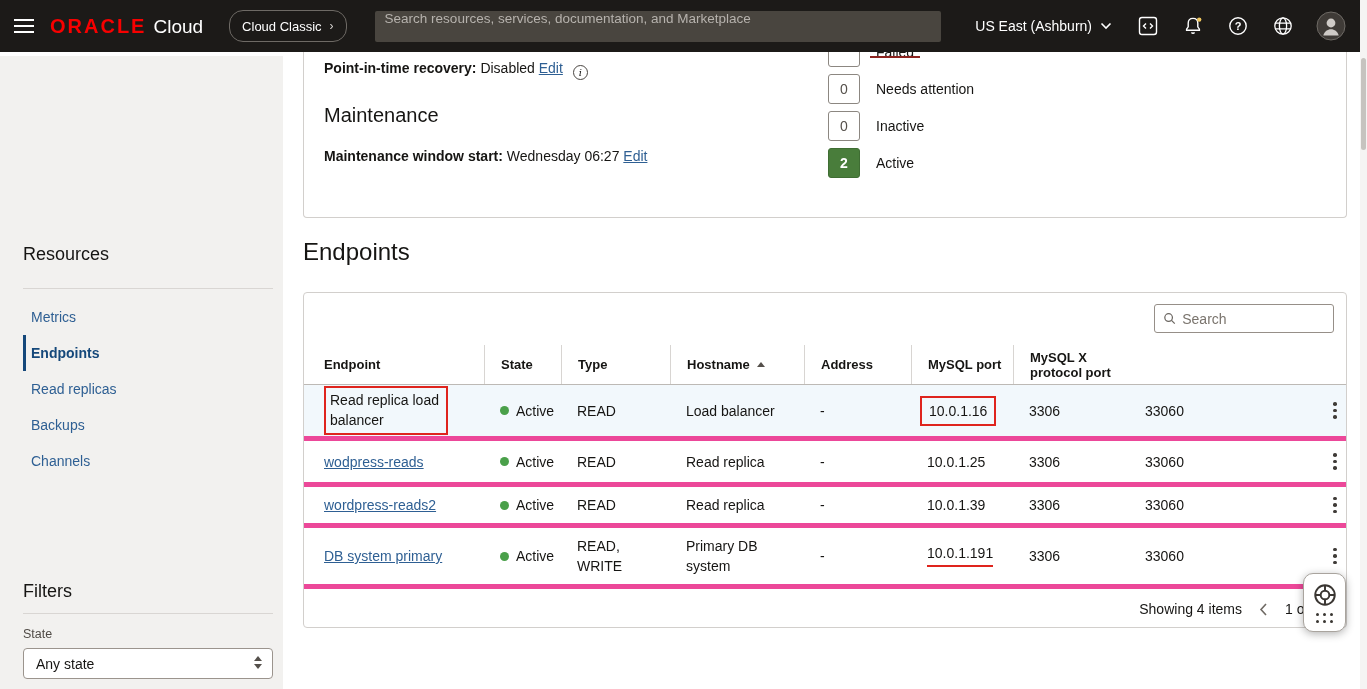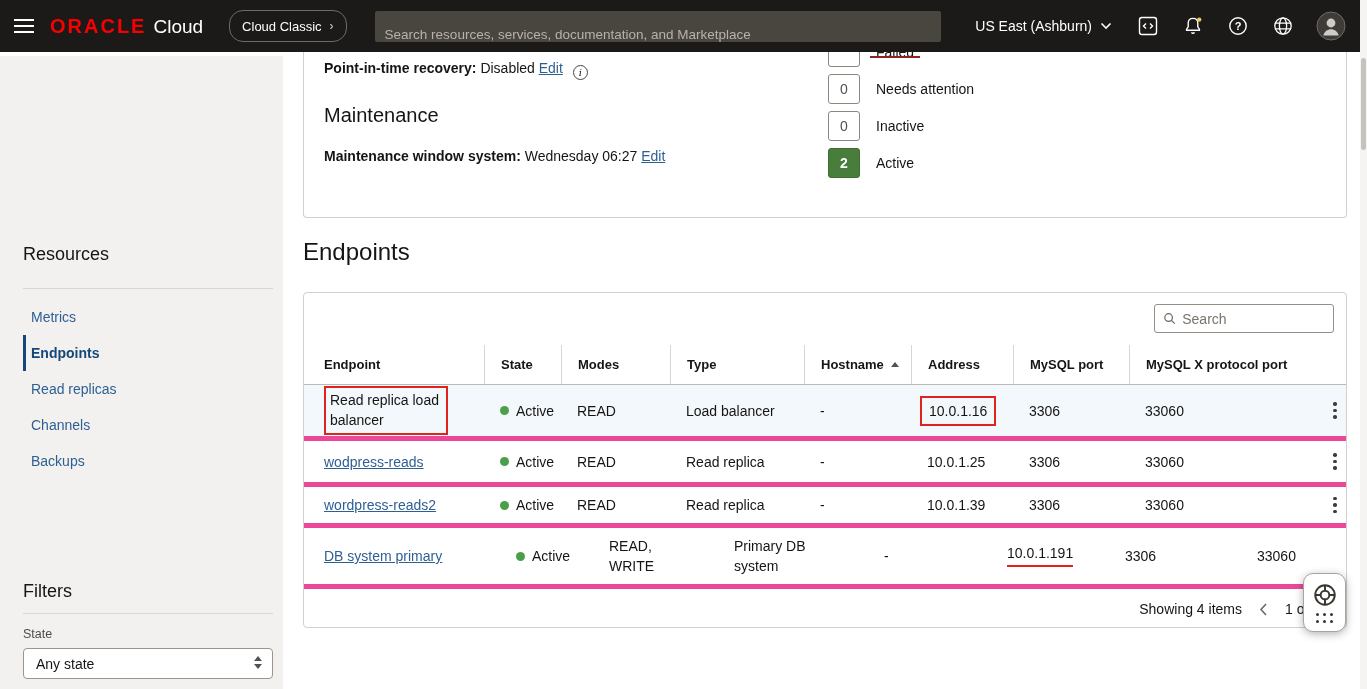--- a/index.html
+++ b/index.html
@@ -8,21 +8,21 @@
 
   
   .topbar{position:absolute;left:0;top:0;width:1360px;height:52px;background:#1c1a18;display:flex;align-items:center;z-index:20;}
   .burger{width:48px;height:56px;display:flex;flex-direction:column;justify-content:center;align-items:center;gap:4px;cursor:pointer;}
   .burger span{display:block;width:20px;height:2px;background:#fff;}
   .logo{display:flex;align-items:baseline;margin-left:2px;white-space:nowrap;}
   .logo .oracle{color:#f80000;font-size:20px;font-weight:bold;letter-spacing:2px;}
   .logo .cloud{color:#fff;font-size:19px;margin-left:7px;}
   .classic-btn{margin-left:26px;height:32px;border:1px solid #6e6a65;border-radius:14px;color:#fff;font-size:13px;display:flex;align-items:center;padding:0 12px;gap:8px;cursor:pointer;white-space:nowrap;}
   .classic-btn .chev{font-size:12px;color:#d5d2cf;}
-  .gsearch{margin-left:28px;width:566px;height:31px;background:#49453f;border-radius:2px;display:flex;align-items:flex-end;padding:0 10px;}
+  .gsearch{margin-left:28px;width:566px;height:31px;background:#49453f;border-radius:2px;display:flex;align-items:flex-start;padding:0 10px;}
   .gsearch input{background:transparent;border:none;outline:none;color:#e4e1de;font-size:13.5px;width:100%;}
   .gsearch input::placeholder{color:#b6b2ad;}
   .tb-spacer{flex:1;}
   .region{display:flex;align-items:center;gap:8px;color:#fff;font-size:14px;cursor:pointer;white-space:nowrap;}
   .tb-icons{display:flex;align-items:center;gap:21px;margin:0 14px 0 24px;}
   .tb-icon{width:24px;height:24px;display:flex;align-items:center;justify-content:center;cursor:pointer;position:relative;}
 
   
   .vscroll{position:absolute;right:0;top:0;width:7px;height:689px;background:#f5f4f3;z-index:30;}
   .vscroll .thumb{position:absolute;left:1px;top:58px;width:5px;height:92px;background:#c6c3bf;border-radius:3px;}
@@ -70,21 +70,21 @@
   .tsearch input::placeholder{color:#7a746d;}
   .ttable{position:absolute;left:0;top:52px;width:1042px;}
   .trow{display:grid;grid-template-columns:180px 77px 109px 134px 107px 102px 116px 184px 33px;border-bottom:5px solid #ec4899;}
   .thead{height:40px;border-bottom:1.5px solid #bdb9b5;}
   .th{display:flex;align-items:center;padding-left:16px;font-size:13px;font-weight:bold;}
   .th:first-child{padding-left:20px;}
   .th + .th{border-left:1px solid #d8d5d2;}
   .th.noline{border-left:none;}
   .td{display:flex;align-items:center;padding-left:16px;font-size:14px;}
   .td:first-child{padding-left:20px;}
-  .h56{height:56px;} .h46{height:46px;} .h41{height:41px;} .h61{height:61px;gap:16px;}
+  .h56{height:56px;} .h46{height:46px;} .h41{height:41px;} .h61{height:61px;}
   .hl{background:#f2f8fc;}
   .sort-asc{margin-left:7px;width:0;height:0;border-left:4px solid transparent;border-right:4px solid transparent;border-bottom:5px solid #55504b;}
   .dot{width:9px;height:9px;border-radius:50%;background:#4aa04a;margin-right:7px;flex:0 0 auto;}
   .tlink{color:#2e5f93;text-decoration:underline;cursor:pointer;font-size:14px;}
   .kebab{display:flex;flex-direction:column;gap:3px;cursor:pointer;padding:4px;}
   .kebab span{width:3.5px;height:3.5px;border-radius:50%;background:#3f3b37;}
   .red-box{display:inline-block;width:124px;border:2px solid #df241d;padding:3px 4px;line-height:1.4;font-size:14px;color:#161513;}
   .red-box-sm{display:inline-block;border:2px solid #df241d;padding:5px 7px;font-size:14px;}
   .red-ul{display:inline-block;border-bottom:2.5px solid #df241d;padding-bottom:4px;font-size:14px;}
   .wrap2{line-height:1.45;}
@@ -105,21 +105,21 @@
 
     <section class="ovcard">
       <div class="pitr">
         <span class="blabel">Point-in-time recovery:</span>
         <span>Disabled</span>
         <span class="elink">Edit</span>
         <span class="info-i">i</span>
       </div>
       <h2 class="maint-title" style="font-weight:normal;">Maintenance</h2>
       <div class="maint-line">
-        <span class="blabel">Maintenance window system:</span>
+        <span class="blabel">Maintenance window start:</span>
         <span>Wednesday 06:27</span>
         <span class="elink">Edit</span>
       </div>
 
       <div class="statuses">
         <div class="status-row">
           <div class="count-box"></div>
           <div class="slabel">Failed</div>
         </div>
         <div class="status-row">
@@ -146,21 +146,20 @@
             <circle cx="6.8" cy="6.8" r="4.6"></circle>
             <line x1="10.3" y1="10.3" x2="14.2" y2="14.2"></line>
           </svg>
         <input placeholder="Search" style="">
       </div>
 
       <div class="ttable">
         <div class="trow thead">
           <div class="th">Endpoint</div>
           <div class="th">State</div>
-          <div class="th">Modes</div>
           <div class="th">Type</div>
           <div class="th">
               <span>Hostname</span>
               <i class="sort-asc"></i>
             </div>
           <div class="th">Address</div>
           <div class="th">MySQL port</div>
           <div class="th">MySQL X protocol port</div>
           <div class="th noline"></div>
         </div>
@@ -278,22 +277,22 @@
     </section>
   </div>
 
   <aside class="sidebar">
     <div class="res-title">Resources</div>
     <div class="sdiv d1"></div>
     <nav class="snav">
       <a>Metrics</a>
       <a class="sel">Endpoints</a>
       <a>Read replicas</a>
+      <a>Backups</a>
       <a>Channels</a>
-      <a>Backups</a>
     </nav>
     <div class="filters-title">Filters</div>
     <div class="sdiv d2"></div>
     <div class="state-label">State</div>
     <div class="state-select">
       <span>Any state</span>
       <span class="stepper">
           <i class="up"></i>
           <i class="dn"></i>
         </span>

